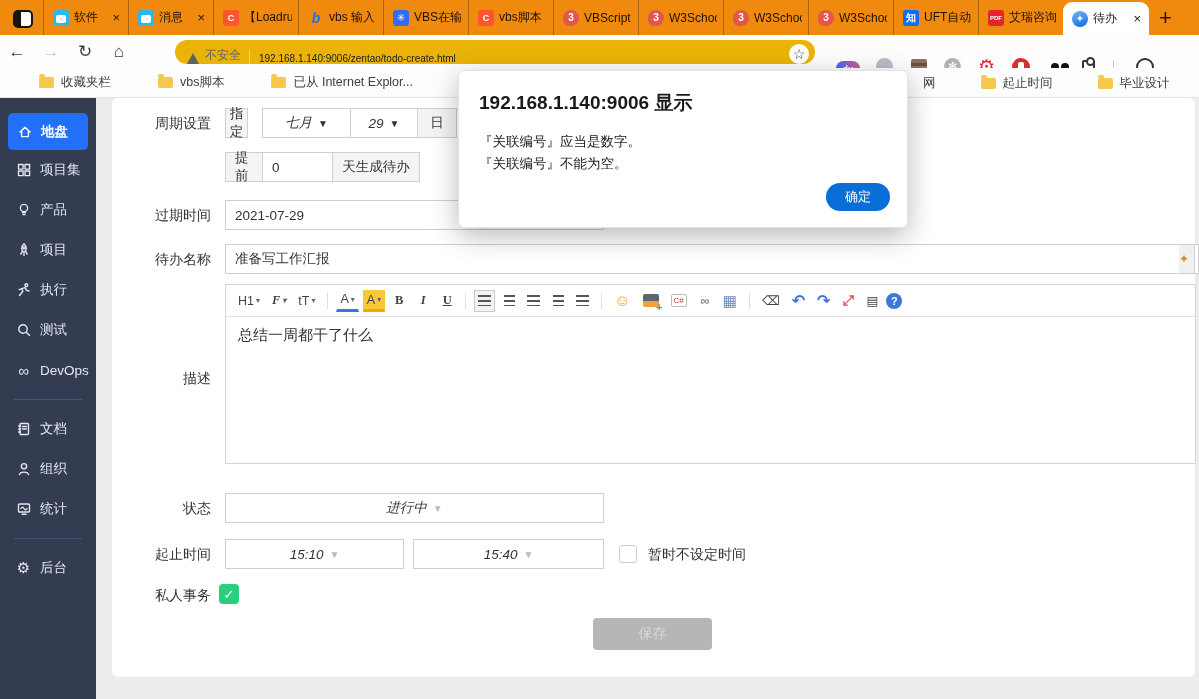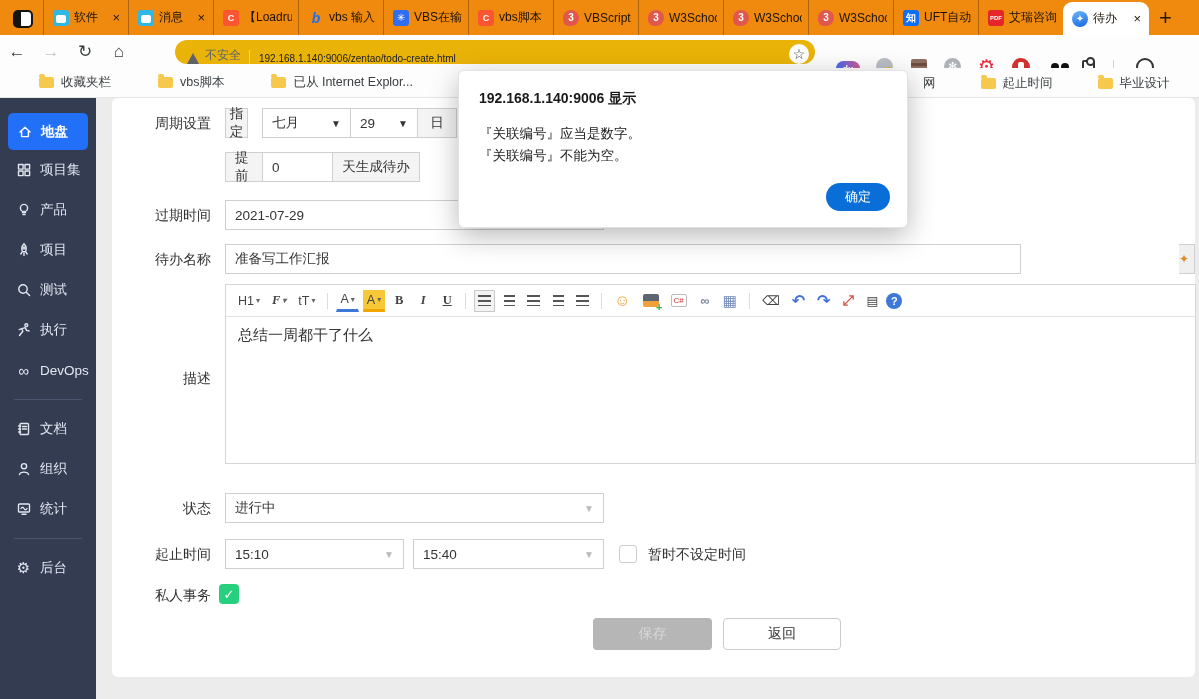--- a/index.html
+++ b/index.html
@@ -104,21 +104,21 @@
   .sb-divider { height:1px; background:#4a546e; margin:9px 14px; }
 
   
   .content-bg { position:absolute; top:98px; left:96px; right:0; bottom:0; background:#ececec; }
   .panel { position:absolute; top:98px; left:112px; width:1083px; height:579px; background:#fff;
     border-radius:6px; }
   .flabel { position:absolute; left:0; width:99px; text-align:right; font-size:14px; color:#333; }
   .ctrl { position:absolute; height:30px; border:1px solid #cfcfcf; background:#fff;
     display:flex; align-items:center; padding:0 9px; font-size:13.5px; color:#333; }
   .addon { background:#f4f4f4; justify-content:center; }
-  .sel { justify-content:space-between; }
+  .sel { justify-content:center;font-style:italic; }
   .caret-dark { font-size:10px; color:#333; margin-left:6px; }
   .caret-gray { font-size:10px; color:#bbb; margin-left:6px; }
   input.txt { position:absolute; height:30px; border:1px solid #cfcfcf; padding:0 9px;
     font-size:13.5px; color:#333; font-family:inherit; outline:none; }
 
   
   .editor { position:absolute; left:113px; top:186px; right:-1px; height:180px; border:1px solid #d5d5d5; }
   .ed-toolbar { height:32px; border-bottom:1px solid #e2e2e2; display:flex; align-items:center;
     padding:0 8px; gap:4px; }
   .tb { min-width:20px; height:22px; display:flex; align-items:center; justify-content:center;
@@ -153,21 +153,21 @@
   .btn-save { left:481px; top:520px; width:119px; background:#b6b6b6; color:#d8d8d8; }
   .btn-back { left:611px; top:520px; width:118px; background:#fff; border:1px solid #ccc; color:#333; }
 
   .name-addon { position:absolute; left:1067px; top:146px; width:16px; height:30px; border:1px solid #cfcfcf;
     border-left:none; background:#f0f0f0; overflow:hidden; display:flex; align-items:center; color:#d98b2b; font-size:12px; }
 
   
   .dialog { position:absolute; left:458px; top:70px; width:450px; height:158px; background:#fff;
     border:1px solid #e3e3e3; border-radius:6px; box-shadow:0 8px 28px rgba(0,0,0,.28); z-index:100;
     padding:19px 20px; }
-  .dlg-title { font-size:14px; font-weight:bold; color:#1a1a1a; margin-bottom:15px; }
+  .dlg-title { font-size:19px; font-weight:bold; color:#1a1a1a; margin-bottom:15px; }
   .dlg-line { font-size:13.5px; color:#202020; line-height:1.6; }
   .dlg-ok { position:absolute; right:17px; bottom:16px; width:64px; height:28px;
     background:var(--dlgblue,#0a6ed9); color:#fff; font-size:13px; border:none; border-radius:14px;
     display:flex; align-items:center; justify-content:center;margin-left:45px; }
 </style>
 </head>
 <body>
 
 <div class="tabstrip" style="background: rgb(239, 138, 15);">
   <div class="win-icon"></div>
@@ -339,34 +339,34 @@
         <svg viewBox="0 0 16 16">
           <path d="M8 1.8 C10 3.6 10.6 6.8 9.6 9.6 H6.4 C5.4 6.8 6 3.6 8 1.8 Z M6.4 9.6 L4.8 12 M9.6 9.6 L11.2 12 M8 11 V13.5"></path>
           <circle cx="8" cy="6" r="1.1"></circle>
         </svg>
       </span>
     <span>项目</span>
   </div>
   <div class="sb-item">
     <span class="sb-ic">
         <svg viewBox="0 0 16 16">
+          <circle cx="10.3" cy="3.2" r="1.4"></circle>
+          <path d="M3.5 13.5 L6.8 9.2 L5.8 6.6 L9.2 5.6 L10.6 8.4 L13 9 M5.8 6.6 L3.2 7.6"></path>
+        </svg>
+      </span>
+    <span>执行</span>
+  </div>
+  <div class="sb-item">
+    <span class="sb-ic">
+        <svg viewBox="0 0 16 16">
           <circle cx="7" cy="7" r="4.2"></circle>
           <path d="M10.2 10.2 L13.6 13.6"></path>
         </svg>
       </span>
     <span>测试</span>
-  </div>
-  <div class="sb-item">
-    <span class="sb-ic">
-        <svg viewBox="0 0 16 16">
-          <circle cx="10.3" cy="3.2" r="1.4"></circle>
-          <path d="M3.5 13.5 L6.8 9.2 L5.8 6.6 L9.2 5.6 L10.6 8.4 L13 9 M5.8 6.6 L3.2 7.6"></path>
-        </svg>
-      </span>
-    <span>执行</span>
   </div>
   <div class="sb-item">
     <span class="sb-ic">∞</span>
     <span>DevOps</span>
   </div>
   <div class="sb-divider"></div>
   <div class="sb-item">
     <span class="sb-ic">
         <svg viewBox="0 0 16 16">
           <rect x="4" y="2.5" width="8.5" height="11" rx="1"></rect>
@@ -415,21 +415,21 @@
   <div class="ctrl addon" style="left:305px; top:10px; width:40px">日</div>
 
   <div class="ctrl addon" style="left:113px; top:54px; width:38px">提前</div>
   <input class="txt" style="left: 150px; top: 54px; width: 71px;" value="0">
   <div class="ctrl addon" style="left:220px; top:54px; width:88px">天生成待办</div>
 
   <div class="flabel" style="top:109px">过期时间</div>
   <input class="txt" style="left: 113px; top: 102px; width: 379px;" value="2021-07-29">
 
   <div class="flabel" style="top:153px">待办名称</div>
-  <input class="txt" style="left: 113px; top: 146px; width: 796px;" value="准备写工作汇报">
+  <input class="txt" style="left: 113px; top: 146px; width: 974px;" value="准备写工作汇报">
   <div class="name-addon">✦</div>
 
   <div class="flabel" style="top:272px">描述</div>
   <div class="editor">
     <div class="ed-toolbar">
       <span class="tb has-caret">H1</span>
       <span class="tb tb-font has-caret">F</span>
       <span class="tb has-caret">tT</span>
       <span class="tb-sep"></span>
       <span class="tb tb-color has-caret">A</span>
@@ -489,21 +489,20 @@
     <span>15:40</span>
     <span class="caret-gray">▼</span>
   </div>
   <div class="chk" style="left:507px; top:447px"></div>
   <div class="flabel" style="left:536px; top:448px; width:auto; text-align:left">暂时不设定时间</div>
 
   <div class="flabel" style="top:489px">私人事务</div>
   <div class="chk-green" style="left: 107px; top: 486px; background: rgb(39, 208, 126);">✓</div>
 
   <div class="btn btn-save">保存</div>
-  <div class="btn btn-back">返回</div>
 </div>
 
 <div class="dialog">
   <div class="dlg-title">192.168.1.140:9006 显示</div>
   <div class="dlg-line">『关联编号』应当是数字。</div>
   <div class="dlg-line">『关联编号』不能为空。</div>
   <div class="dlg-ok" style="background: rgb(10, 110, 217);">确定</div>
 </div>
 
 </body></html>

